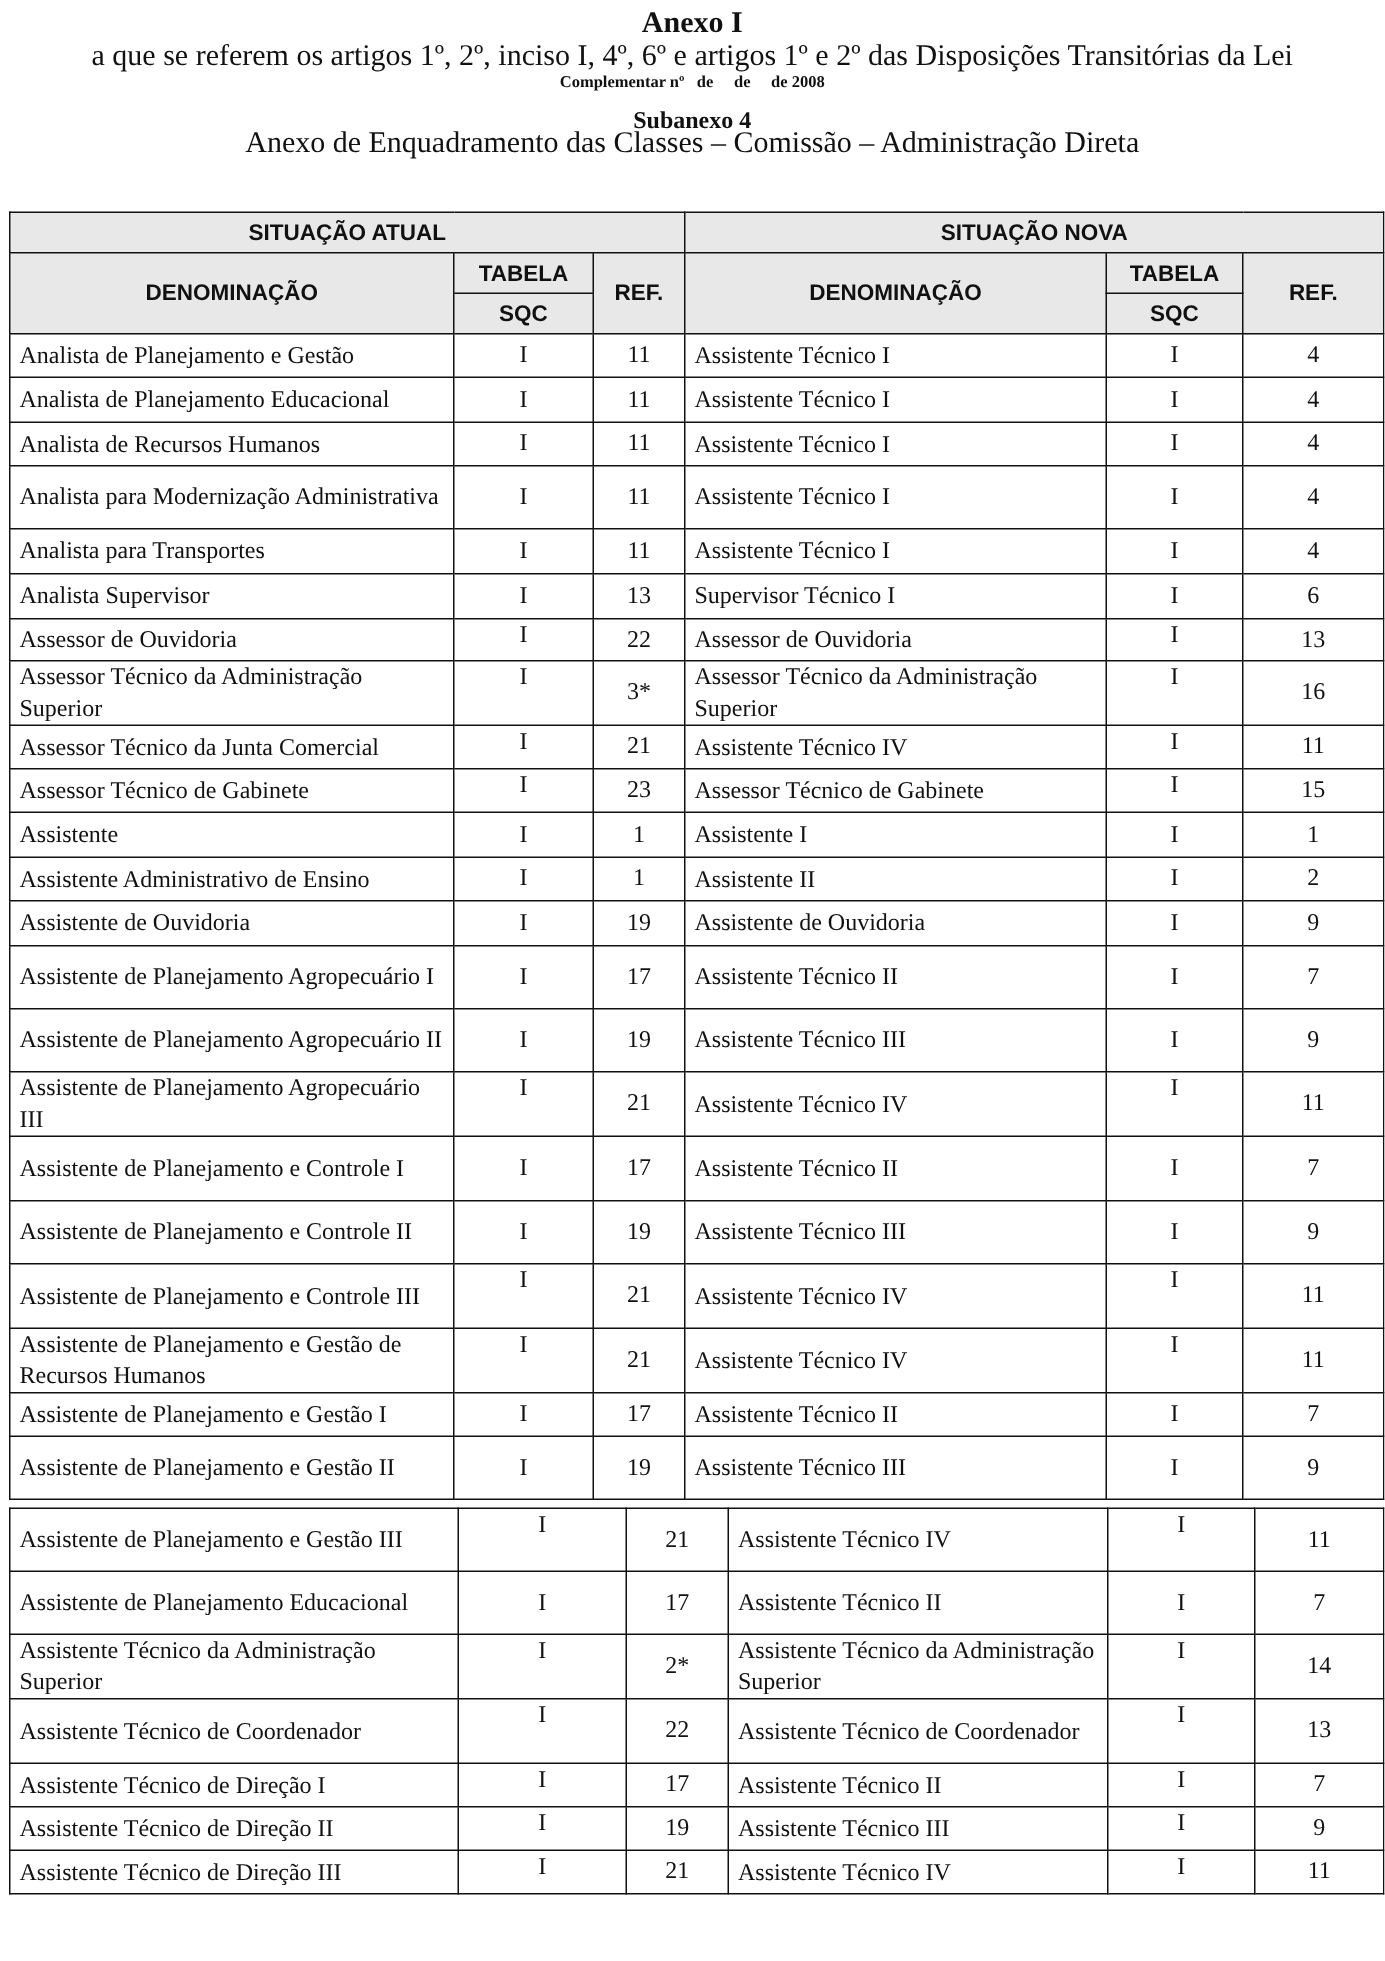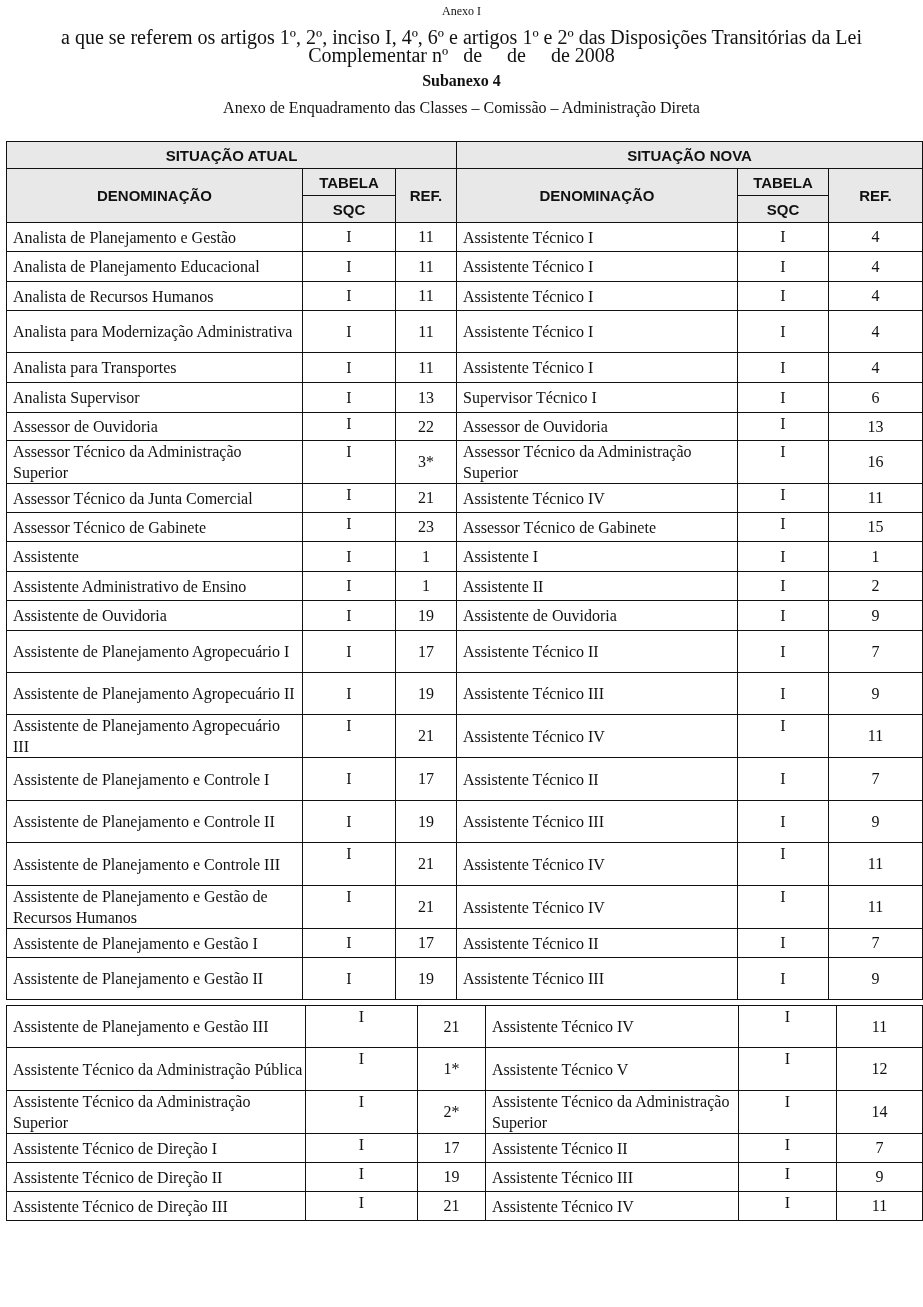--- a/index.html
+++ b/index.html
@@ -1,25 +1,25 @@
 <!DOCTYPE html>
 <html><head>
 <meta charset="utf-8">
 <style>
   html, body { margin: 0; padding: 0; background: #ffffff; }
   body {
     width: 923px; height: 1307px; position: relative; overflow: hidden;
     font-family: "Liberation Serif", "DejaVu Serif", serif; color: #111;
   }
   .heading { position: absolute; left: 0; width: 923px; text-align: center; }
-  .h-annex { top: 4px; font-weight: normal; font-size: 12px; }
+  .h-annex { top: 4px; font-weight: bold; font-size: 20px; }
   .h-sub1 { top: 27px; font-size: 20px; line-height: 20px; }
-  .h-sub2 { top: 45px; font-size: 20px; line-height: 20px; word-spacing: 0px; }
+  .h-sub2 { top: 45px; font-size: 11px; line-height: 20px; word-spacing: 0px; font-weight: bold; }
   .h-subanexo { top: 72px; font-weight: bold; font-size: 16px; }
-  .h-desc { top: 99px; font-size: 16px; }
+  .h-desc { top: 84px; font-size: 20px; }
 
   table { border-collapse: collapse; position: absolute; left: 6px; table-layout: fixed; }
   td, th { border: 1.3px solid #111; padding: 0; font-size: 16px; }
   th {
     background: #e8e8e8; font-family: "Liberation Sans", "DejaVu Sans", sans-serif;
     font-weight: bold; font-size: 15px; text-align: center;
   }
   #table-top { top: 141px; width: 916px; }
   #table-bottom { top: 1005px; width: 916px; }
   .name { text-align: left; padding-left: 6px; padding-right: 2px; line-height: 21px; vertical-align: middle; }
@@ -253,36 +253,44 @@
   </colgroup>
   <tbody id="tbody-bottom">
       <tr style="height: 42px;">
         <td class="name">Assistente de Planejamento e Gestão III</td>
         <td class="ctr top-al">I</td>
         <td class="ctr">21</td>
         <td class="name">Assistente Técnico IV</td>
         <td class="ctr top-al">I</td>
         <td class="ctr">11</td>
       </tr>
-      <tr style="height: 43px;">
-        <td class="name">Assistente Técnico da Administração Pública</td>
-        <td class="ctr top-al">I</td>
-        <td class="ctr">1*</td>
-        <td class="name">Assistente Técnico V</td>
-        <td class="ctr top-al">I</td>
-        <td class="ctr">12</td>
+      <tr style="height: 42px;">
+        <td class="name">Assistente de Planejamento Educacional</td>
+        <td class="ctr">I</td>
+        <td class="ctr">17</td>
+        <td class="name">Assistente Técnico II</td>
+        <td class="ctr">I</td>
+        <td class="ctr">7</td>
       </tr>
       <tr style="height: 43px;">
         <td class="name">Assistente Técnico da Administração Superior</td>
         <td class="ctr top-al">I</td>
         <td class="ctr">2*</td>
         <td class="name">Assistente Técnico da Administração Superior</td>
         <td class="ctr top-al">I</td>
         <td class="ctr">14</td>
       </tr>
+      <tr style="height: 43px;">
+        <td class="name">Assistente Técnico de Coordenador</td>
+        <td class="ctr top-al">I</td>
+        <td class="ctr">22</td>
+        <td class="name">Assistente Técnico de Coordenador</td>
+        <td class="ctr top-al">I</td>
+        <td class="ctr">13</td>
+      </tr>
       <tr style="height: 29px;">
         <td class="name">Assistente Técnico de Direção I</td>
         <td class="ctr top-al">I</td>
         <td class="ctr">17</td>
         <td class="name">Assistente Técnico II</td>
         <td class="ctr top-al">I</td>
         <td class="ctr">7</td>
       </tr>
       <tr style="height: 29px; padding-left: 16px;">
         <td class="name">Assistente Técnico de Direção II</td>

